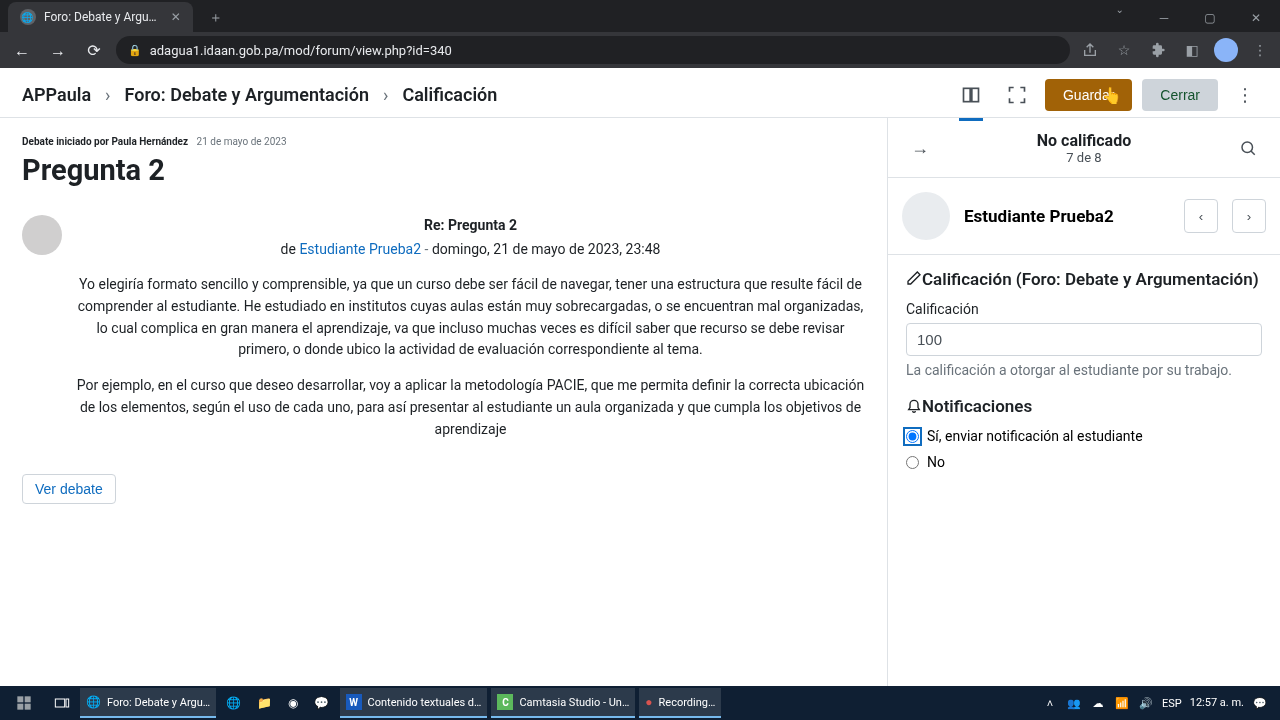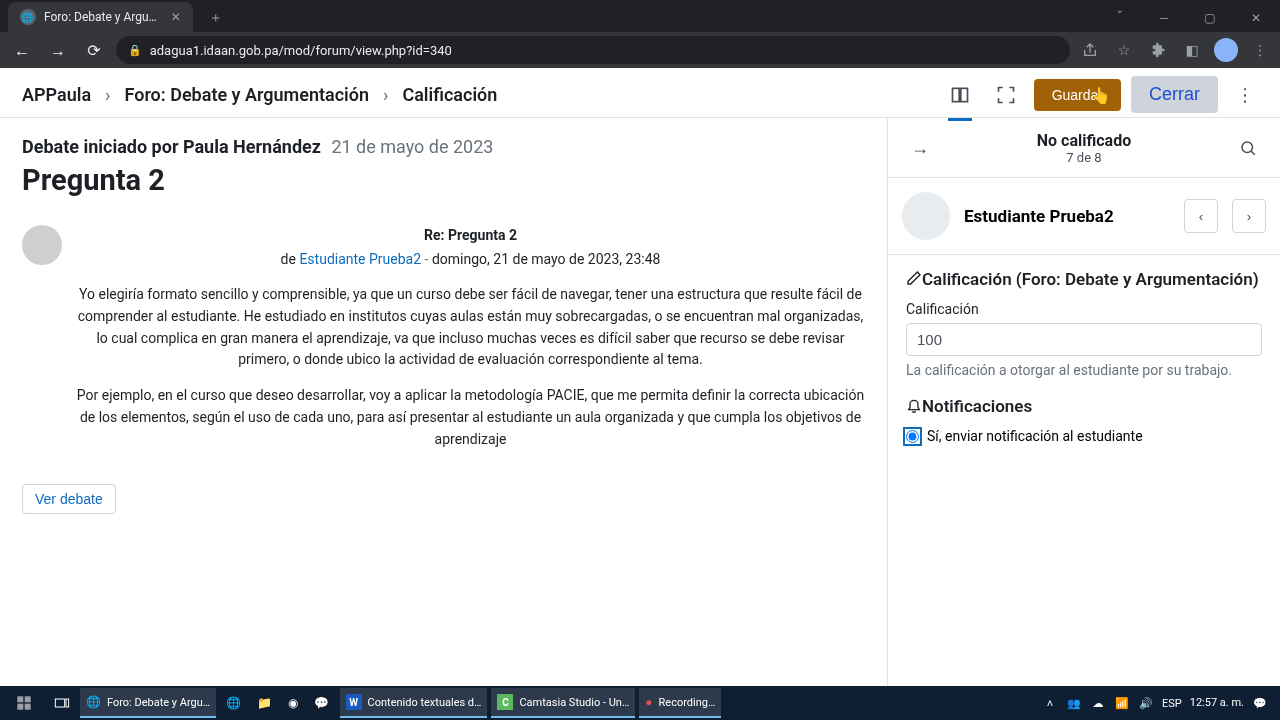--- a/index.html
+++ b/index.html
@@ -26,31 +26,31 @@
 .user-avatar-chrome { width: 24px; height: 24px; border-radius: 50%; background: #8ab4f8; }
 
 
 .page-header { height: 50px; display: flex; align-items: center; padding: 4px 18px 0 22px; border-bottom: 1px solid #dee2e6; background: #fff; }
 .breadcrumb { display: flex; align-items: center; gap: 14px; font-size: 18px; font-weight: 600; color: #1d2125; }
 .breadcrumb .sep { color: #6a737b; font-weight: 400; }
 .header-right { margin-left: auto; display: flex; align-items: center; gap: 10px; }
 .header-icon-btn { width: 36px; height: 36px; display: flex; align-items: center; justify-content: center; color: #495057; position: relative; }
 .header-icon-btn.active::after { content: ''; position: absolute; bottom: -8px; left: 6px; right: 6px; height: 3px; background: #0f6cbf; }
 .btn-primary { background: #a16207; color: #fff; border: none; padding: 8px 18px; border-radius: 4px; font-size: 14px; font-weight: 500; cursor: pointer; }
-.btn-secondary { background: #ced4da; color: #1d4ed8; border: none; padding: 8px 18px; border-radius: 4px; font-size: 18px; font-weight: 500; cursor: pointer; }
+.btn-secondary { background: #ced4da; color: #14532d; border: none; padding: 8px 18px; border-radius: 4px; font-size: 14px; font-weight: 500; cursor: pointer; }
 .kebab { font-size: 18px; color: #495057; padding: 0 8px; }
 .cursor-icon { position: absolute; font-size: 16px; right: 10px; bottom: 6px; color: #fff; }
 
 
 .content-area { display: flex; height: calc(720px - 32px - 36px - 50px - 34px); }
 .main-col { flex: 1; padding: 18px 22px; overflow-y: auto; border-right: 1px solid #dee2e6; }
 .side-col { width: 392px; display: flex; flex-direction: column; }
 
 
-.debate-meta { font-size: 18px; color: #1d2125; margin-bottom: 6px; }
+.debate-meta { font-size: 10px; color: #1d2125; margin-bottom: 6px; }
 .debate-meta .date { color: #6a737b; margin-left: 6px; }
 .debate-title { font-size: 29px; font-weight: 700; color: #1d2125; margin-bottom: 28px; }
 .post-head-row { display: flex; align-items: center; gap: 14px; margin-bottom: 18px; }
 .avatar-sm { width: 40px; height: 40px; border-radius: 50%; background: #d0cfcf; }
 .link { color: #0f6cbf; text-decoration: none; }
 .post-block { display: flex; gap: 14px; margin-bottom: 20px; }
 .post-body { flex: 1; font-size: 14px; line-height: 1.55; color: #1d2125; text-align: center; }
 .post-subject { font-weight: 700; margin-bottom: 2px; }
 .post-byline { margin-bottom: 14px; color: #1d2125; }
 .post-byline .dash { color: #6a737b; }
@@ -230,20 +230,24 @@
           <svg width="16" height="16" viewBox="0 0 24 24" fill="none" stroke="#1d2125" stroke-width="2">
               <path d="M18 16v-5a6 6 0 10-12 0v5l-2 3h16l-2-3zM10 21a2 2 0 104 0"></path>
             </svg>
         </span>
         <span class="sec-title">Notificaciones</span>
       </div>
       <label class="radio-row">
         <input type="radio" name="notify" class="focused" checked="" style="">
         <span>Sí, enviar notificación al estudiante</span>
       </label>
+      <label class="radio-row">
+        <input type="radio" name="notify" style="">
+        <span>No</span>
+      </label>
     </div>
   </div>
 </div>
 
 <div class="taskbar">
   <div class="task-item start-btn">
     <svg width="16" height="16" viewBox="0 0 24 24" fill="#9aa0a6">
         <rect x="2" y="2" width="9" height="9"></rect>
         <rect x="13" y="2" width="9" height="9"></rect>
         <rect x="2" y="13" width="9" height="9"></rect>

